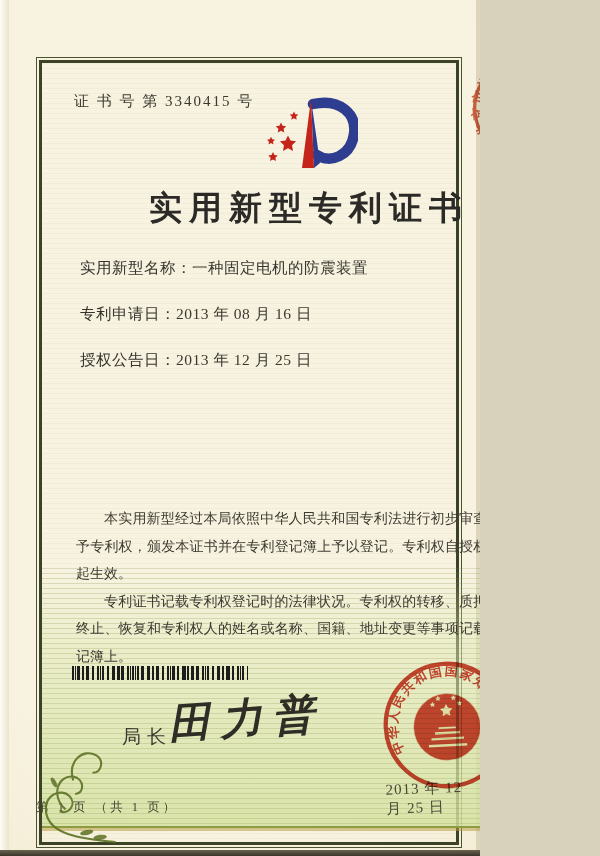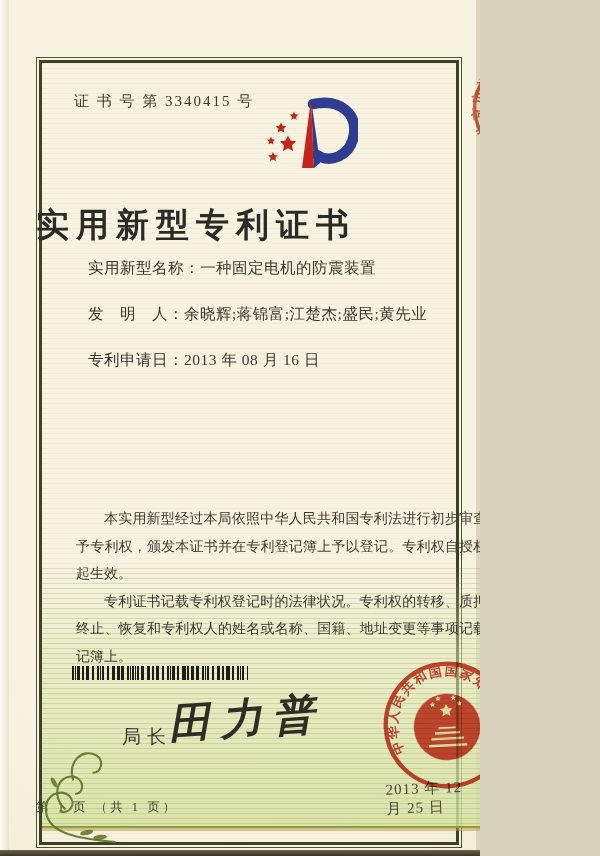--- a/index.html
+++ b/index.html
@@ -18,24 +18,24 @@
     background:repeating-linear-gradient(180deg, rgba(140,150,95,.07) 0 1px, transparent 1px 5px);}
 
   .green-band{position:absolute;left:42px;top:568px;width:534px;height:258px;z-index:1;
     background:
       repeating-linear-gradient(180deg, rgba(120,140,60,.20) 0 1px, transparent 1px 5px),
       linear-gradient(180deg, rgba(223,232,180,0) 0%, rgba(223,232,180,.5) 30%, rgba(212,225,160,.85) 100%);
     border-bottom:2px solid #8d9c43;box-shadow:0 3px 0 rgba(185,158,70,.55);}
 
   .abs{position:absolute;}
   .cert-no{left:74px;top:92px;font-size:15px;letter-spacing:2px;color:#3a382f;z-index:2;}
-  .title{left:36px;width:546px;top:203px;text-align:left;font-size:33px;font-weight:600;
+  .title{left:36px;width:546px;top:186px;text-align:center;font-size:33px;font-weight:600;
     letter-spacing:7px;color:#2b2a26;z-index:2;}
 
-  .fields{left:80px;top:258px;width:470px;z-index:2;margin-left:8px;}
+  .fields{left:80px;top:258px;width:470px;z-index:2;}
   .frow{height:19px;margin-bottom:27px;white-space:nowrap;font-size:15.5px;color:#35332c;letter-spacing:.5px;}
   .frow .lab{color:#35332c;}
   .frow .val{color:#3a382f;}
 
   .paras{left:76px;top:506px;width:468px;z-index:2;font-size:14px;line-height:27.5px;
     color:#3c3a30;text-align:justify;font-family:Liberation Mono, monospace;}
   .paras p{margin:0;text-indent:2em;}
 
   .barcode{left:72px;top:666px;width:176px;height:14px;z-index:2;
     background:
@@ -107,24 +107,24 @@
     </text>
   </svg>
 
   <div class="abs title">实用新型专利证书</div>
 
   <div class="abs fields">
     <div class="frow">
       <span class="lab">实用新型名称：</span><span class="val">一种固定电机的防震装置</span>
     </div>
     <div class="frow">
-      <span class="lab">发　明　人：</span><span class="val">余晓辉;蒋锦富;江楚杰;盛民;黄先业</span>
+      <span class="lab">专利申请日：</span><span class="val">2013 年 08 月 16 日</span>
     </div>
     <div class="frow">
-      <span class="lab">专利申请日：</span><span class="val">2013 年 08 月 16 日</span>
+      <span class="lab">授权公告日：</span><span class="val">2013 年 12 月 25 日</span>
     </div>
   </div>
 
   <div class="abs paras">
     <p>本实用新型经过本局依照中华人民共和国专利法进行初步审查，决定授予专利权，颁发本证书并在专利登记簿上予以登记。专利权自授权公告之日起生效。</p>
     <p>专利证书记载专利权登记时的法律状况。专利权的转移、质押、无效、终止、恢复和专利权人的姓名或名称、国籍、地址变更等事项记载在专利登记簿上。</p>
   </div>
 
   <div class="abs barcode"></div>
 

